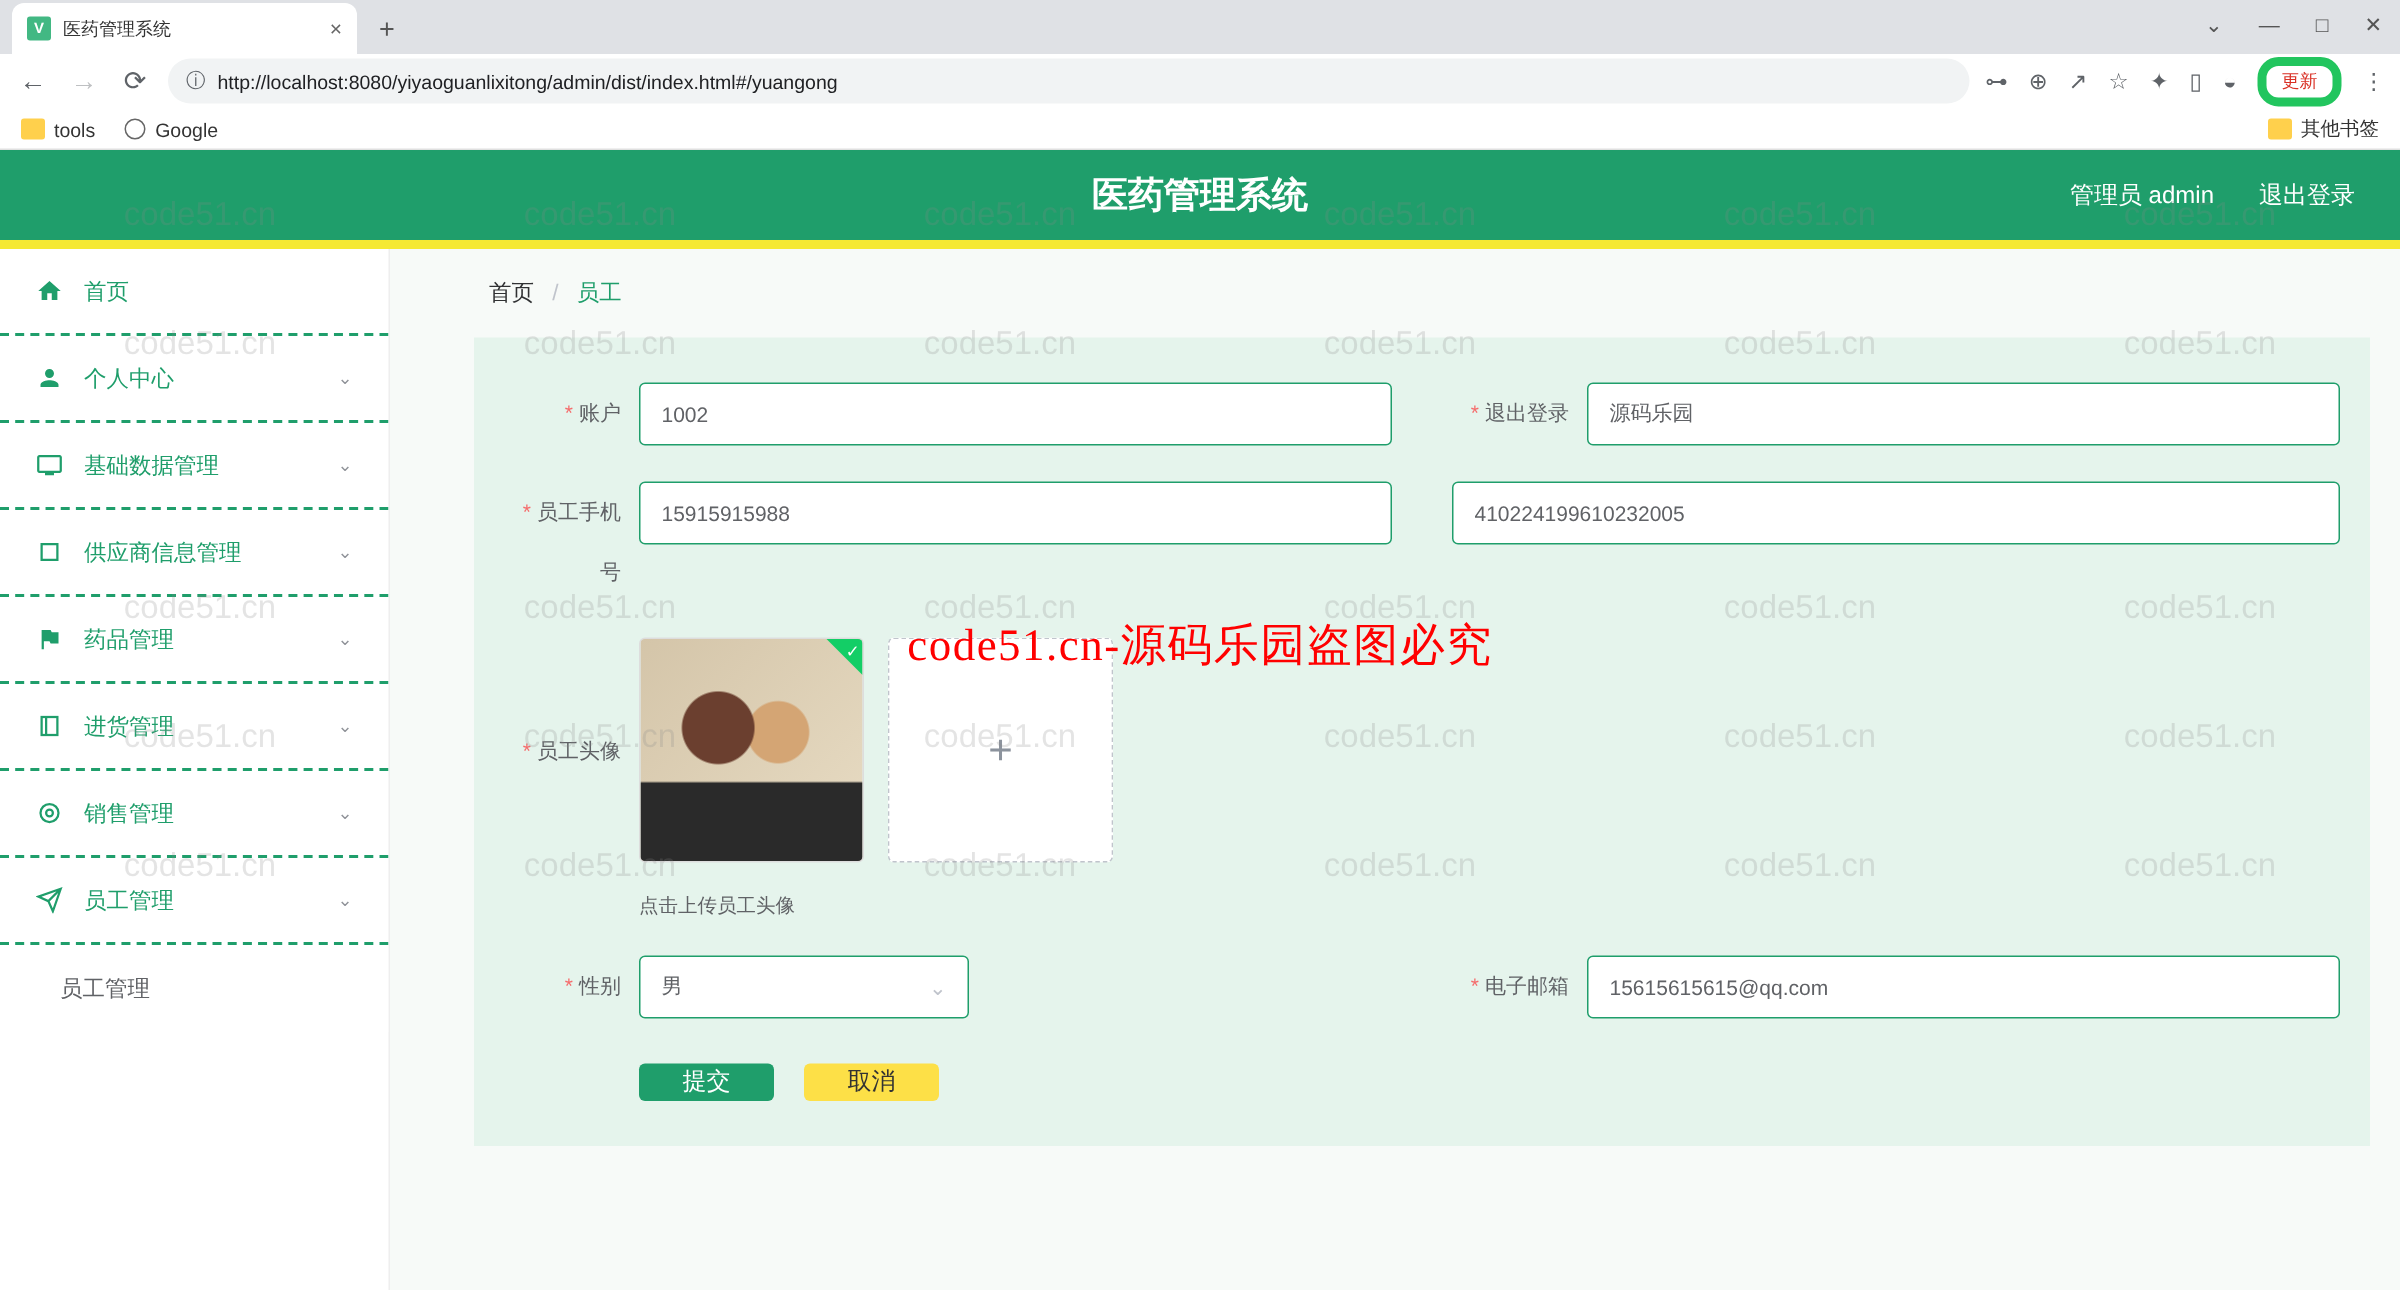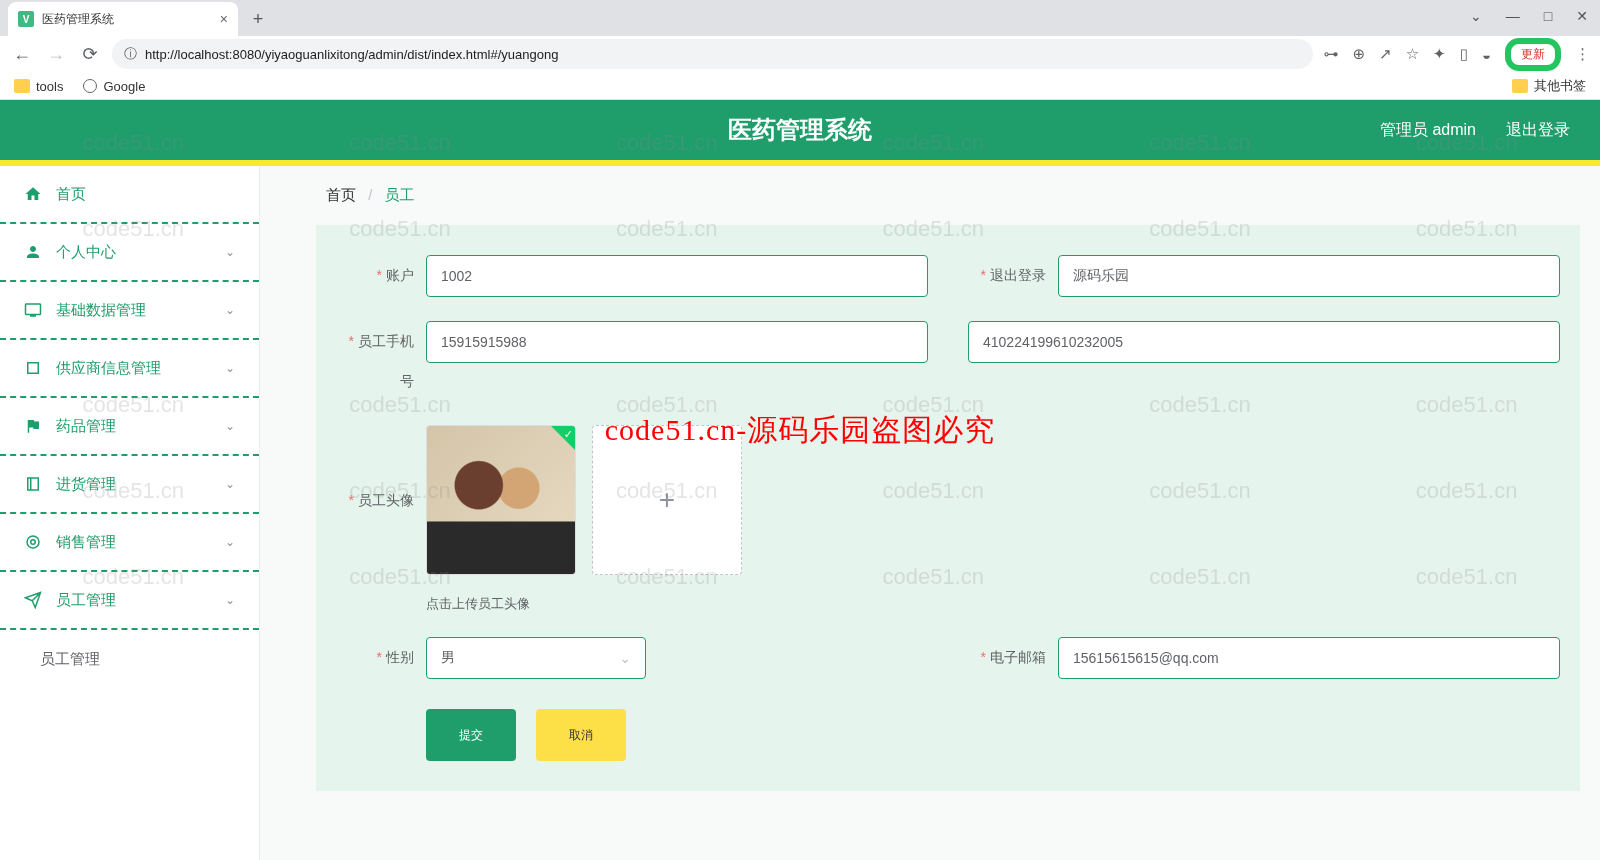--- a/index.html
+++ b/index.html
@@ -61,21 +61,21 @@
 .avatar-area { display: flex; gap: 16px; }
 .avatar-thumb { width: 150px; height: 150px; border: 1px solid #ddd; border-radius: 4px; position: relative; overflow: hidden; background: linear-gradient(135deg, #d4c5a9 0%, #e8dcc4 100%); }
 .avatar-thumb::after { content: ""; position: absolute; inset: 0; background: radial-gradient(circle at 35% 40%, #6b3f2f 0%, #6b3f2f 18%, transparent 19%), radial-gradient(circle at 62% 42%, #d4a574 0%, #d4a574 16%, transparent 17%), linear-gradient(to top, #2a2a2a 0%, #2a2a2a 35%, transparent 36%); }
 .avatar-check { position: absolute; top: 0; right: 0; width: 0; height: 0; border-left: 24px solid transparent; border-top: 24px solid #13ce66; }
 .avatar-check::after { content: "✓"; position: absolute; top: -22px; right: 2px; color: #fff; font-size: 11px; }
 .avatar-upload { width: 150px; height: 150px; border: 1px dashed #c0c4cc; border-radius: 4px; background: #fff; display: flex; align-items: center; justify-content: center; cursor: pointer; }
 .plus-icon { font-size: 28px; color: #8c939d; font-weight: 300; }
 .upload-hint { font-size: 13px; color: #606266; margin-top: 20px; }
 
 .btn-row { display: flex; gap: 20px; margin-top: 30px; padding-left: 90px; }
-.btn { width: 90px; height: 52px; border: none; border-radius: 4px; font-size: 12px; cursor: pointer; display: flex; align-items: center; justify-content: center; }
+.btn { width: 90px; height: 25px; border: none; border-radius: 4px; font-size: 16px; cursor: pointer; display: flex; align-items: center; justify-content: center; }
 .btn-primary { background: #1f9e6b; color: #fff; }
 .btn-cancel { background: #fde047; color: #333; }
 
 
 .watermark { position: absolute; top: 100px; left: 0; right: 0; bottom: 0; pointer-events: none; z-index: 5; }
 .wm-row { display: flex; justify-content: space-around; opacity: 0.22; color: #888; font-size: 22px; font-family: Arial; padding: 30px 0; }
 .wm-red { position: absolute; top: 310px; left: 0; right: 0; text-align: center; color: #ff0000; font-size: 30px; font-family: "SimSun", serif; letter-spacing: 1px; }
 
 svg { width: 100%; height: 100%; }
 </style>

